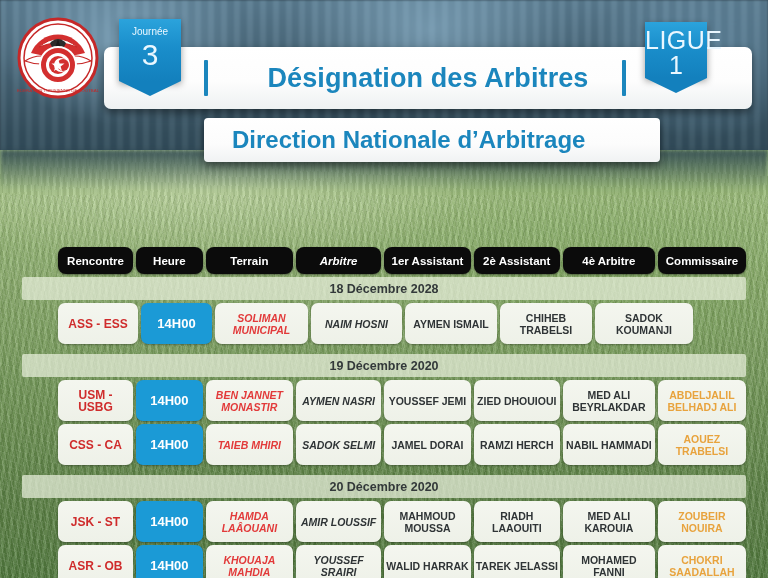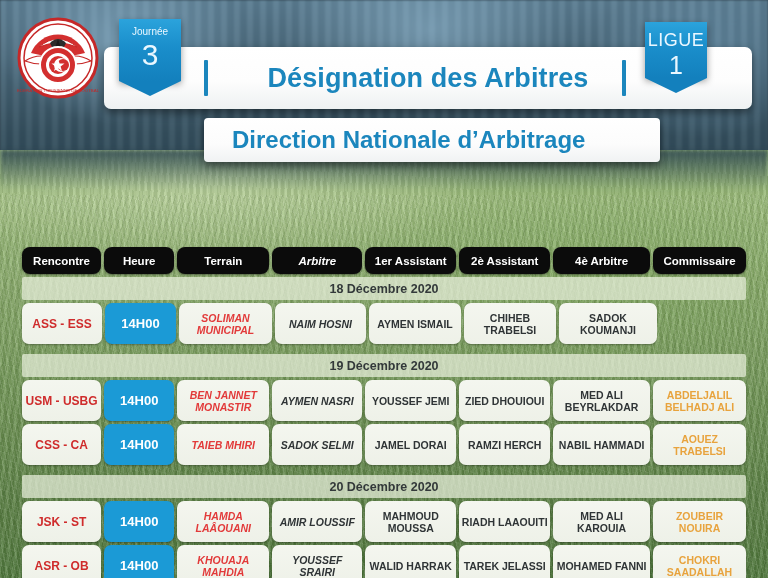--- a/index.html
+++ b/index.html
@@ -71,21 +71,21 @@
   }
   .shield:after{
     content:"";position:absolute;left:0;top:100%;
     border-left:31px solid transparent;border-right:31px solid transparent;
     border-top:15px solid #1380bd;
   }
   .shield.journee{left:119px;top:19px;height:62px;}
   .shield.ligue{left:645px;top:22px;height:56px;}
   .sh-small{display:block;font-size:10px;line-height:15px;padding-top:5px;font-weight:400;}
   .sh-big{display:block;font-size:30px;line-height:31px;font-weight:400;}
-  .sh-ligue-top{display:block;font-size:18px;line-height:24px;padding-top:6px;font-weight:500;letter-spacing:.5px;}
+  .sh-ligue-top{display:block;font-size:25px;line-height:24px;padding-top:6px;font-weight:500;letter-spacing:.5px;}
   .sh-ligue-num{display:block;font-size:25px;line-height:26px;font-weight:500;}
 
   .subbanner{
     position:absolute;left:204px;top:118px;width:428px;height:44px;
     border-radius:4px;
     background:linear-gradient(180deg,#ffffff 0%,#fcfcfc 60%,#f0f2f3 100%);
     box-shadow:0 4px 9px rgba(0,0,0,.45);
     display:flex;align-items:center;justify-content:flex-start;padding-left:28px;
   }
   .subbanner-title{color:#1b86bd;font-size:24px;font-weight:600;white-space:nowrap;}
@@ -94,21 +94,21 @@
   .table{position:absolute;left:22px;top:247px;width:724px;}
   .row{display:flex;gap:3px;margin-bottom:3px;}
   .cell{
     box-sizing:border-box;
     display:flex;align-items:center;justify-content:center;text-align:center;
     border-radius:7px;
     font-size:10.5px;font-weight:700;line-height:12px;
     padding:2px 2px;
   }
   
-  .c0{width:80px;} .c1{width:71px;} .c2{width:93px;}
+  .c0{width:80px;margin-left:36px;} .c1{width:71px;} .c2{width:93px;}
   .c3{width:91px;font-style:italic;} .c4{width:92px;} .c5{width:92px;}
   .c6{width:98px;} .c7{width:94px;}
 
   .hdr-cell{
     height:27px;background:#0b0b0b;color:#ffffff;
     font-size:11.5px;font-weight:700;border-radius:8px;
     box-shadow:0 1px 2px rgba(0,0,0,.4);
   }
 
   .date-band{
@@ -195,21 +195,21 @@
         <div class="cell hdr-cell c0">Rencontre</div>
         <div class="cell hdr-cell c1">Heure</div>
         <div class="cell hdr-cell c2">Terrain</div>
         <div class="cell hdr-cell c3">Arbitre</div>
         <div class="cell hdr-cell c4">1er Assistant</div>
         <div class="cell hdr-cell c5">2è Assistant</div>
         <div class="cell hdr-cell c6">4è Arbitre</div>
         <div class="cell hdr-cell c7">Commissaire</div>
       </div>
     <div id="table-body">
-        <div class="date-band">18 Décembre 2020</div>
+        <div class="date-band">18 Décembre 2028</div>
         <div class="row">
           <div class="cell data-cell c0 cell-match">ASS - ESS</div>
           <div class="cell data-cell c1 cell-time">14H00</div>
           <div class="cell data-cell c2 cell-terrain">SOLIMAN MUNICIPAL</div>
           <div class="cell data-cell c3 cell-name">NAIM HOSNI</div>
           <div class="cell data-cell c4 cell-name">AYMEN ISMAIL</div>
           <div class="cell data-cell c5 cell-name">CHIHEB TRABELSI</div>
           <div class="cell data-cell c6 cell-name">SADOK KOUMANJI</div>
         </div>
         <div class="date-spacer"></div>

